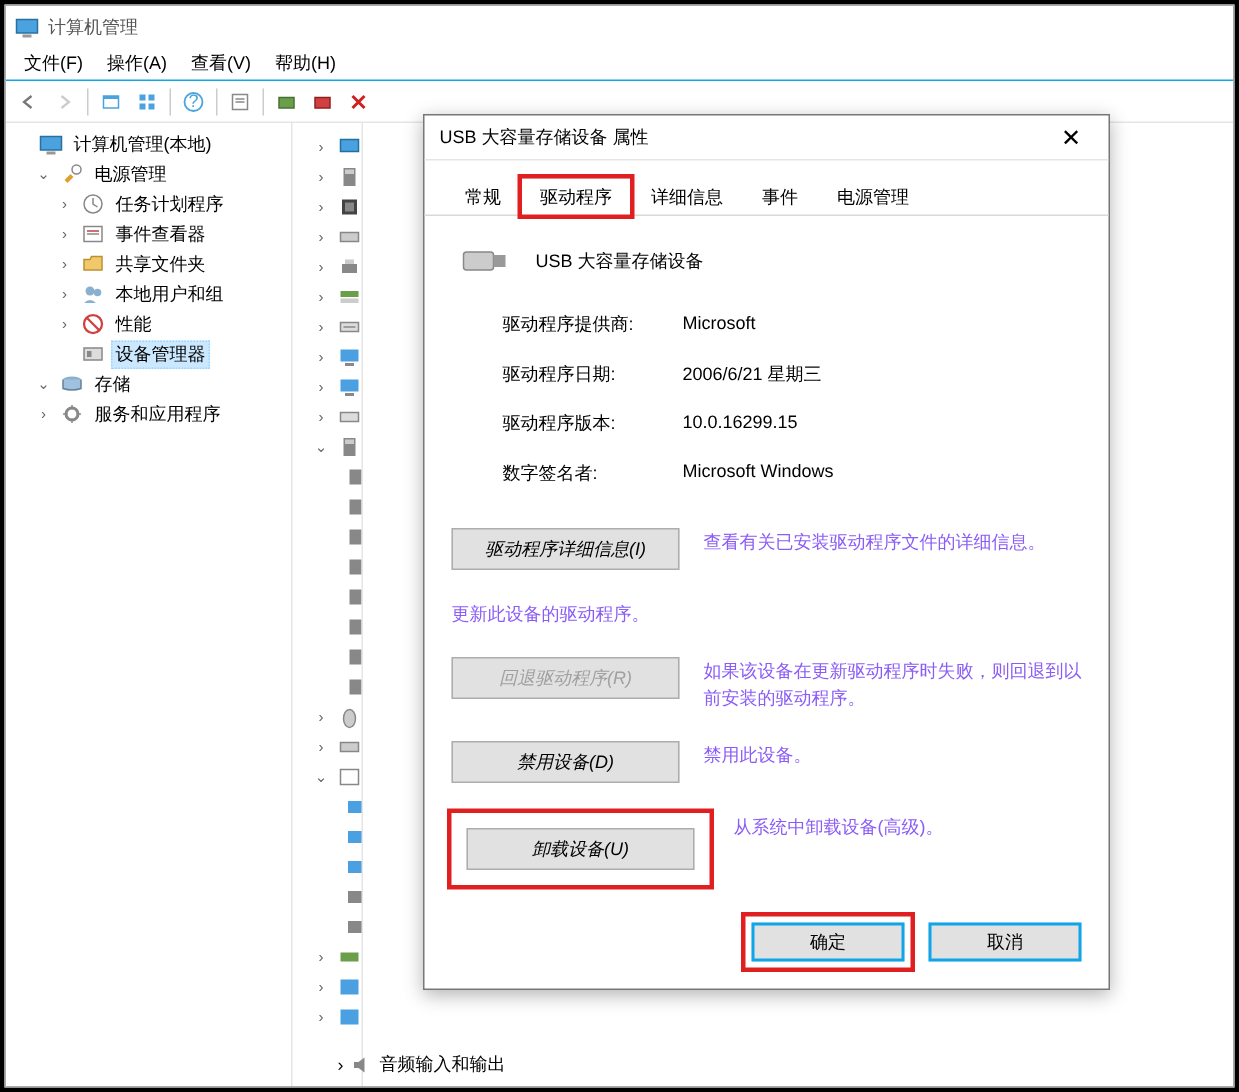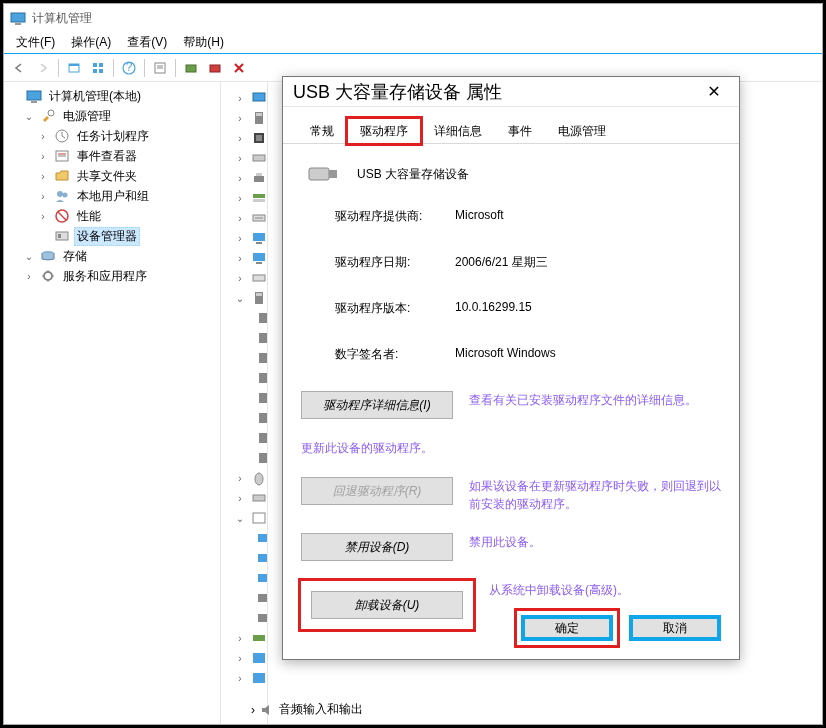--- a/index.html
+++ b/index.html
@@ -7,59 +7,59 @@
 .app-window { position: absolute; left: 3px; top: 3px; width: 820px; height: 722px; background: #fff; border: 1px solid #aaa; }
 .titlebar { height: 28px; display: flex; align-items: center; padding: 0 6px; background: #fff; }
 .titlebar .icon { width: 16px; height: 16px; margin-right: 6px; }
 .titlebar .title { color: #555; }
 .menubar { height: 22px; display: flex; align-items: center; padding: 0 4px; border-bottom: 1px solid #0ea5e9; }
 .menubar .menu-item { padding: 2px 8px; color: #000; }
 .toolbar { height: 28px; display: flex; align-items: center; padding: 0 4px; border-bottom: 1px solid #e5e5e5; gap: 2px; }
 .toolbar .tbtn { width: 22px; height: 22px; display: flex; align-items: center; justify-content: center; color: #555; }
 .toolbar .sep { width: 1px; height: 18px; background: #ccc; margin: 0 2px; }
 .main { display: flex; height: calc(100% - 78px); }
-.sidebar { width: 217px; border-right: 1px solid #e5e5e5; padding: 4px 0; overflow: hidden; }
+.sidebar { width: 191px; border-right: 1px solid #e5e5e5; padding: 4px 0; overflow: hidden; }
 .tree { list-style: none; }
 .tree li { white-space: nowrap; }
 .tree .row { display: flex; align-items: center; height: 20px; padding-left: 4px; }
 .tree .twisty { width: 14px; text-align: center; color: #666; font-size: 10px; cursor: pointer; }
 .tree .ticon { width: 16px; height: 16px; margin: 0 4px; display: inline-flex; align-items: center; justify-content: center; }
 .tree .tlabel { padding: 1px 3px; }
 .tree .selected > .row .tlabel { background: #cce8ff; border: 1px dotted #99d1ff; padding: 0 2px; }
 .content { flex: 1; position: relative; padding: 6px 0 0 8px; overflow: hidden; }
 .col-divider { position: absolute; left: 46px; top: 0; width: 1px; height: 100%; background: #e5e5e5; }
 .device-list { list-style: none; }
 .device-list .drow { display: flex; align-items: center; height: 20px; }
 .device-list .twisty { width: 14px; text-align: center; color: #666; font-size: 10px; cursor: pointer; margin-left: 4px; }
 .device-list .dicon { width: 16px; height: 16px; margin: 0 4px; display: inline-flex; align-items: center; justify-content: center; }
 .device-list .sub .drow { padding-left: 22px; }
 .bottom-item { position: absolute; bottom: 6px; left: 30px; display: flex; align-items: center; gap: 4px; }
 
 
 .dialog { position: absolute; left: 282px; top: 76px; width: 458px; height: 584px; background: #fff; border: 1px solid #777; box-shadow: 0 3px 12px rgba(0,0,0,0.3); }
 .dialog-title { height: 30px; display: flex; align-items: center; padding: 0 10px; border-bottom: 1px solid #e5e5e5; }
-.dialog-title .t { flex: 1; color: #000; font-size: 18px; }
+.dialog-title .t { flex: 1; color: #000; font-size: 12px; }
 .dialog-title .close { width: 30px; height: 24px; display: flex; align-items: center; justify-content: center; font-size: 16px; cursor: pointer; }
 .tabs { display: flex; padding: 10px 14px 0 14px; border-bottom: 1px solid #d9d9d9; gap: 0; }
 .tab { padding: 4px 12px; border: 1px solid transparent; border-bottom: none; cursor: pointer; position: relative; top: 1px; }
 .tab.active { background: #fff; border-color: #d9d9d9; }
 .tab.hl { outline: 3px solid #e02020; outline-offset: -1px; }
 .dialog-body { padding: 14px 18px; }
 .dev-header { display: flex; align-items: center; gap: 18px; margin: 6px 0 24px 6px; }
 .dev-header .dev-icon { width: 32px; height: 20px; }
-.info-grid { margin-left: 34px; display: grid; grid-template-columns: 120px auto; row-gap: 29px; margin-bottom: 28px; }
+.info-grid { margin-left: 34px; display: grid; grid-template-columns: 120px auto; row-gap: 16px; margin-bottom: 28px; }
 .info-grid .k { color: #000; }
 .info-grid .v { color: #000; }
 .action-row { display: flex; align-items: flex-start; gap: 16px; margin-bottom: 20px; }
 .action-row .btn { width: 152px; height: 28px; background: #e1e1e1; border: 1px solid #adadad; display: flex; align-items: center; justify-content: center; cursor: pointer; font-style: italic; }
 .action-row .btn.disabled { color: #a0a0a0; cursor: default; }
 .action-row .desc { flex: 1; color: #8b5cf6; line-height: 1.5; }
 .hl-box { outline: 3px solid #e02020; padding: 10px; display: inline-block; }
 .dialog-footer { position: absolute; bottom: 14px; right: 18px; display: flex; gap: 12px; align-items: center; }
-.dbtn { width: 92px; height: 26px; background: #e1e1e1; border: 4px solid #0ea5e9; display: flex; align-items: center; justify-content: center; cursor: pointer; }
+.dbtn { width: 102px; height: 26px; background: #e1e1e1; border: 2px solid #0ea5e9; display: flex; align-items: center; justify-content: center; cursor: pointer; }
 .ok-hl { outline: 3px solid #e02020; padding: 4px; }
 
 svg { display: block; }
 </style>
 </head>
 <body>
 
 <div class="app-window">
   <div class="titlebar">
     <span class="icon">

